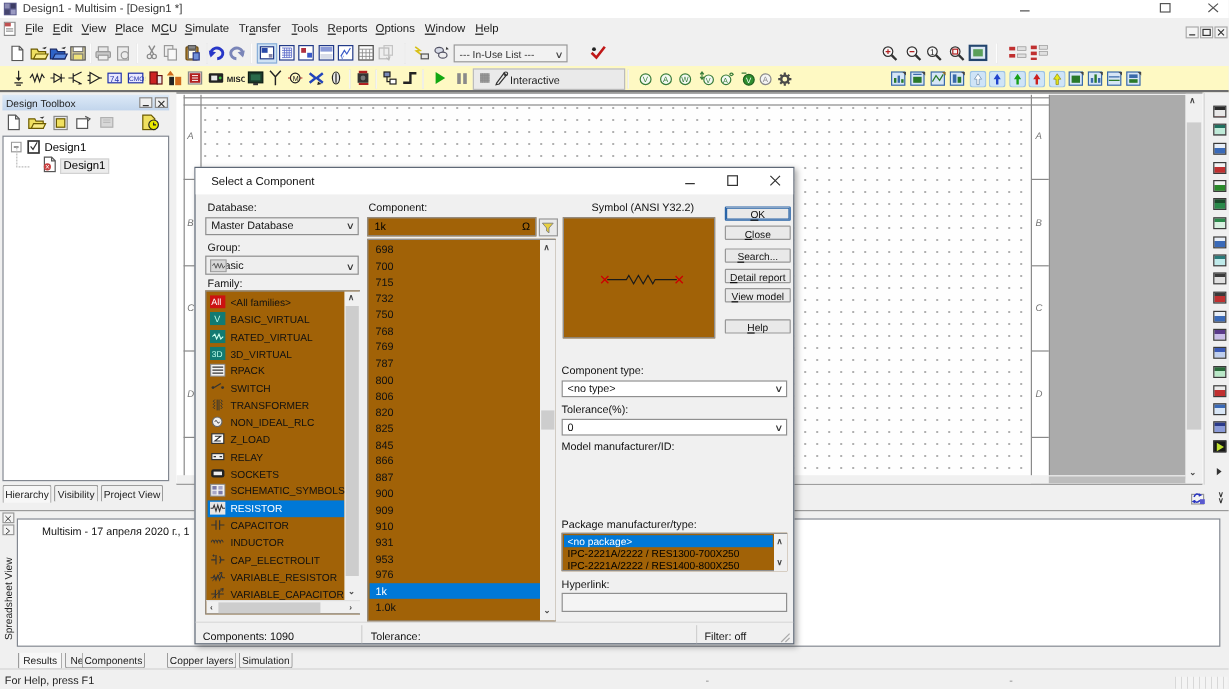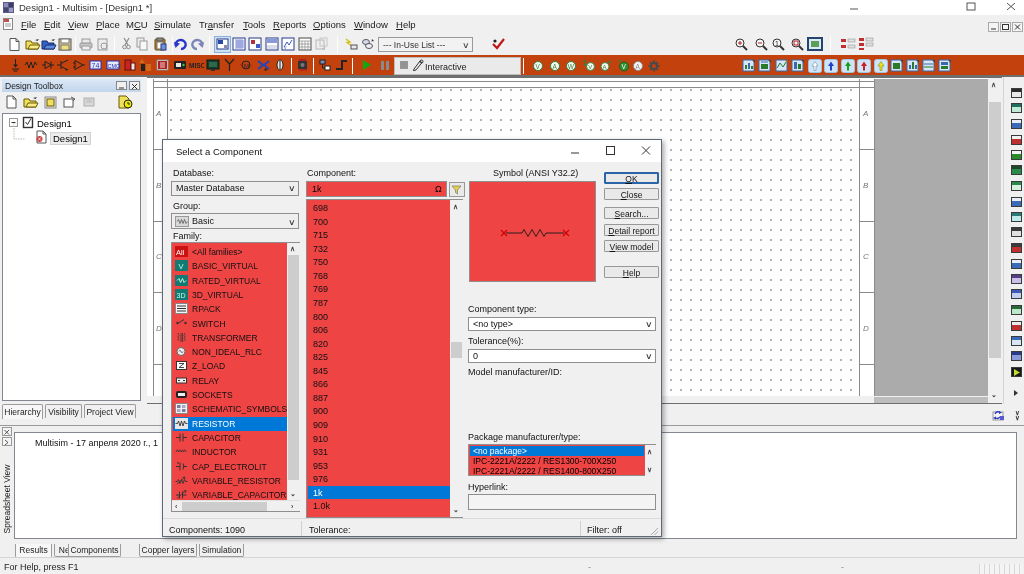--- a/index.html
+++ b/index.html
@@ -8,21 +8,21 @@
 #app { position:relative; width:1024px; height:574px; background:#f0f0f0; }
 .abs { position:absolute; }
 
 .titlebar { position:absolute; left:0; top:0; width:1024px; height:15px; background:#ffffff; }
 .titlebar .txt { position:absolute; left:19px; top:2px; font-size:9.5px; color:#333; }
 
 .menubar { position:absolute; left:0; top:15px; width:1024px; height:18px; background:#f0f0f0; }
 .menubar span.mi { position:absolute; top:4px; font-size:9.5px; color:#1a1a1a; }
 
 .tb2 { position:absolute; left:0; top:33px; width:1024px; height:22px; background:#f0f0f0; }
-.tb3 { position:absolute; left:0; top:55px; width:1024px; height:22px; background:#c2410c; border-bottom:2px solid #6e6e6e; }
+.tb3 { position:absolute; left:0; top:55px; width:1024px; height:22px; background:#fef9c3; border-bottom:2px solid #6e6e6e; }
 .vsep { position:absolute; width:1px; background:#c6c6c6; border-right:1px solid #fdfdfd; }
 
 .dtb { position:absolute; left:0; top:77px; width:145px; height:327px; background:#f0f0f0; }
 .dtb-hd { position:absolute; left:2px; top:2px; width:139px; height:13px; background:linear-gradient(#dce9f7,#c2d5ec); font-size:8.5px; padding:2px 0 0 3px; color:#222; }
 .dtb-tree { position:absolute; left:2px; top:36px; width:139px; height:288px; background:#fff; border:1px solid #828790; }
 
 .canvas { position:absolute; left:147px; top:77px; width:855px; height:327px; background:#fff; border-top:1px solid #6e6e6e; border-bottom:1px solid #6e6e6e; overflow:hidden; }
 .dots { position:absolute; left:20px; top:9px; width:692px; height:318px;
   background-image:radial-gradient(circle, #b0b0b0 0.7px, rgba(0,0,0,0) 0.85px);
   background-size:10px 10px; background-position:-1px -2px; background-color:#fefefe; }
@@ -47,21 +47,21 @@
 
 .statusbar { position:absolute; left:0; top:557px; width:1024px; height:17px; background:#f0f0f0; border-top:1px solid #d5d5d5; font-size:9px; color:#222; }
 
 .dlg { position:absolute; left:162px; top:139px; width:500px; height:398px; background:#f0f0f0; border:1px solid #5e6876; box-shadow:2px 2px 5px rgba(0,0,0,.35); z-index:20; }
 .dlg-title { position:absolute; left:0; top:0; width:498px; height:22px; background:#fff; }
 .dlg-title .t { position:absolute; left:13px; top:6px; font-size:9.5px; color:#111; }
 .lbl { position:absolute; font-size:9px; color:#111; }
 .combo { position:absolute; height:15px; background:#eeeeee; border:1px solid #8f8f8f; font-size:9px; padding:1px 0 0 4px; color:#111; }
 .combo.white { background:#fff; }
 .combo .chev { position:absolute; right:3px; top:2px; color:#333; font-size:8px; transform:scaleX(1.3); }
-.lbox { position:absolute; background:#ef4444; border:1px solid #8f8f8f; }
+.lbox { position:absolute; background:#a16207; border:1px solid #8f8f8f; }
 .btn { position:absolute; left:441px; width:55px; height:12px; background:#e9e9e9; border:1px solid #989898; font-size:8.5px; text-align:center; padding-top:1px; color:#111; border-radius:1px; }
 .btn.def { border:1px solid #2a65a8; box-shadow:0 0 0 1px #2a65a8 inset; }
 .selrow { background:#0078d7; color:#fff; }
 u { text-decoration:underline; text-underline-offset:1px; }
 .icon { position:absolute; }
 </style>
 </head>
 <body>
 <div id="app">
 
@@ -650,21 +650,21 @@
     <svg class="abs" style="left:442px;top:5px" width="12" height="11">
           <rect x="1.5" y="1.5" width="8" height="8" fill="none" stroke="#333"></rect>
         </svg>
     <svg class="abs" style="left:477px;top:5px" width="12" height="11">
           <path d="M2 1.5 L10 9.5 M10 1.5 L2 9.5" stroke="#333"></path>
         </svg>
   </div>
   <span class="lbl" style="left:10px;top:28px">Database:</span>
   <div class="combo" style="left:8px;top:41px;width:128px">Master Database<span class="chev">∨</span></div>
   <span class="lbl" style="left:10px;top:61px">Group:</span>
-  <div class="combo" style="left:8px;top:73px;width:128px;height:16px;padding-left:20px;padding-top:2px">Basic<span class="chev" style="top:4px">∨</span>
+  <div class="combo" style="left:8px;top:73px;width:128px;height:16px;padding-left:9px;padding-top:2px">Basic<span class="chev" style="top:4px">∨</span>
     <svg class="abs" style="left:3px;top:2px" width="14" height="11">
           <rect x="0.5" y="0.5" width="13" height="10" fill="#d8d8d8" stroke="#999"></rect>
           <path d="M2 5.5 l1.5 -2 1.5 4 1.5 -4 1.5 4 1.5 -4 1.5 4 1.5 -2" fill="none" stroke="#555" stroke-width="0.8"></path>
         </svg>
   </div>
   <span class="lbl" style="left:10px;top:91px">Family:</span>
   <div class="lbox" style="left:8px;top:102px;width:129px;height:270px;font-size:8.5px">
 <span class="abs" style="left:3px;top:3px"><svg width="13" height="11">
             <rect width="13" height="11" fill="#cc1111"></rect>
             <text x="1" y="8.5" font-size="7.5" fill="#fff" font-family="Liberation Sans">All</text>

